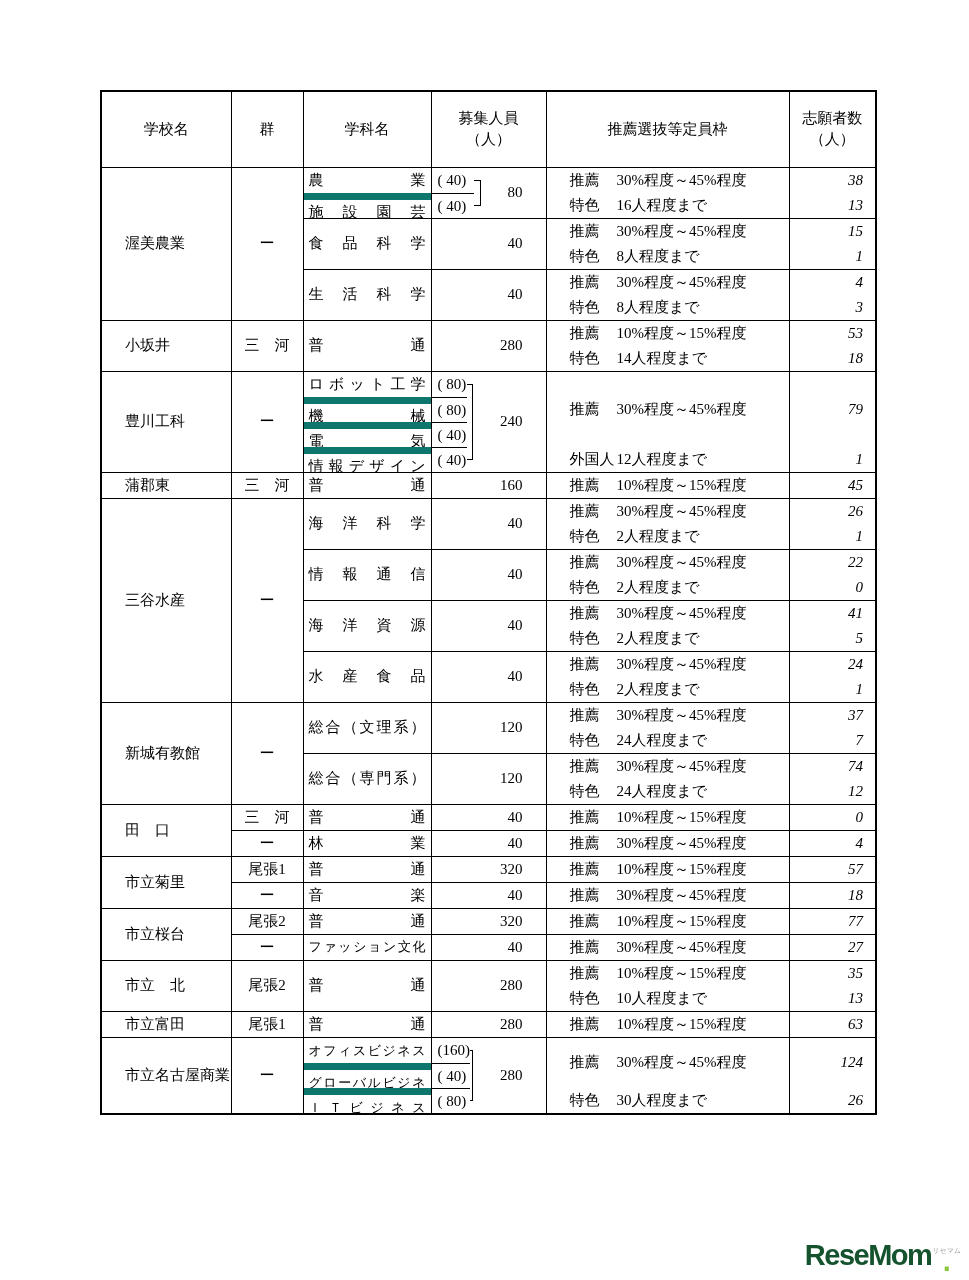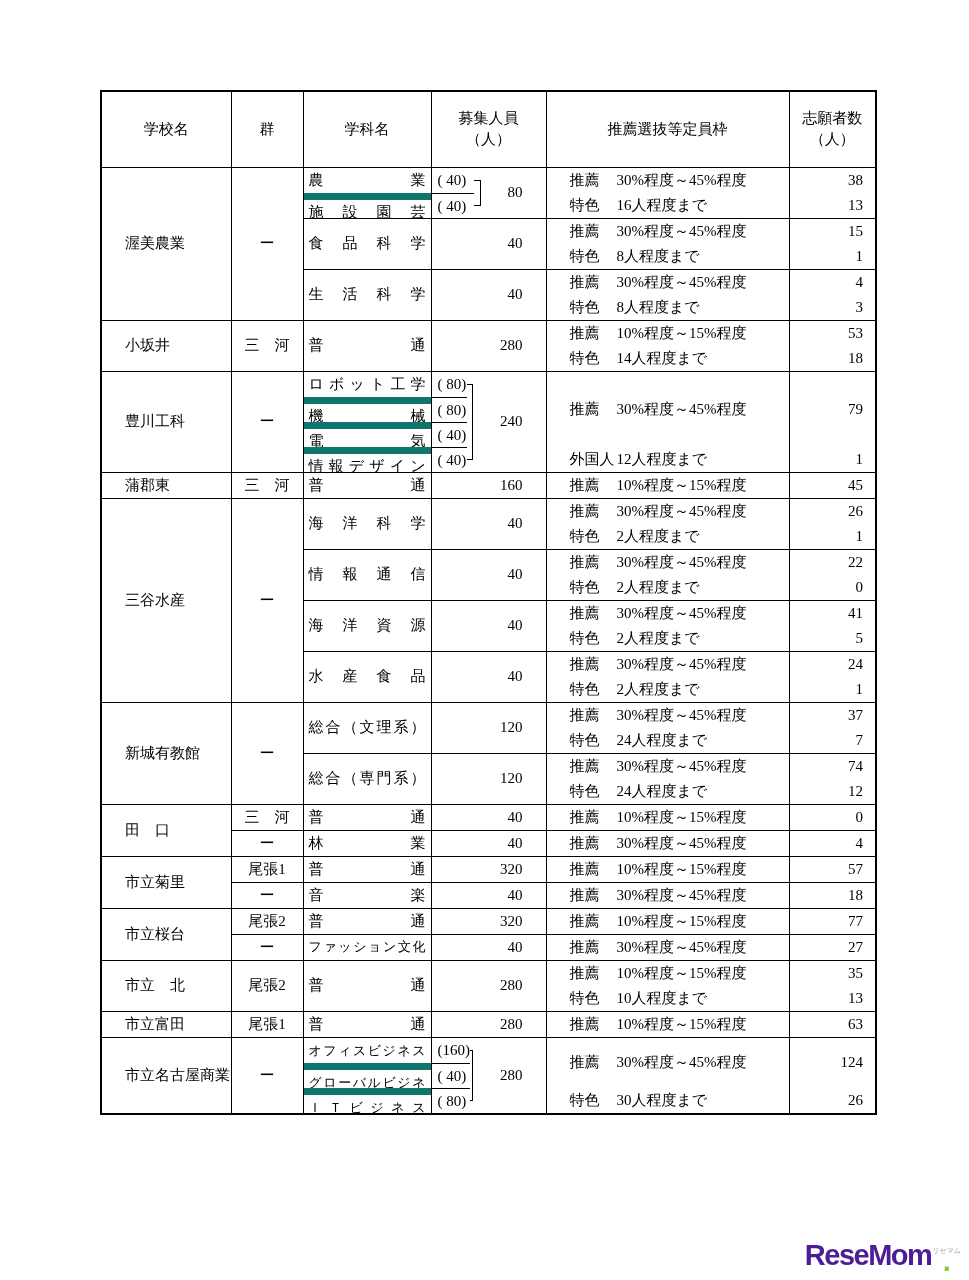--- a/index.html
+++ b/index.html
@@ -20,29 +20,29 @@
   .capnum { text-align:right; padding-right:23px; }
   .capflex { display:flex; align-items:stretch; }
   .subcaps { width:58px; }
   .sc { height:25px; line-height:25px; padding-left:6px; white-space:nowrap; }
   .sc + .sc { border-top:1px solid #000; }
   .brk { width:9px; border:1px solid #000; border-left:none; margin:12px 0; }
   .ctot { flex:1; display:flex; align-items:center; justify-content:flex-end; padding-right:23px;margin-left:27px; }
   .qline { height:25px; display:flex; align-items:center; }
   .ql { flex:none; width:70px; padding-left:23px; white-space:nowrap; }
   .qv { flex:1; padding-right:24px; white-space:nowrap; }
-  .anum { height:25px; line-height:25px; text-align:right; padding-right:12px; }
+  .anum { height:25px; line-height:25px; text-align:right; padding-right:12px;font-style:italic; }
   .abs { position:relative; }
   .abs > div { position:absolute; left:0; right:0; }
   .h50{height:50px} .h75{height:75px} .h100{height:100px}
   .t12{top:12px} .t25{top:25px} .t50{top:50px} .t75{top:75px}
   tr.rh25{height:25px} tr.rh50{height:50px} tr.rh75{height:75px} tr.rh100{height:100px}
   .logo { position:absolute; right:8px; bottom:10px; display:flex; align-items:flex-end;
           font-family:"Liberation Sans","DejaVu Sans",sans-serif; }
-  .logo-text { font-size:29px; font-weight:bold; color:#4c1d95; letter-spacing:-1.5px; line-height:1; }
+  .logo-text { font-size:29px; font-weight:bold; color:#14532d; letter-spacing:-1.5px; line-height:1; }
   .logo-tail { display:flex; flex-direction:column; align-items:center; margin-left:1px; }
   .logo-kana { font-size:7px; color:#a3a3a3; line-height:1; }
   .logo-dot { font-size:29px; font-weight:bold; color:#8cc63f; line-height:0.55; }
 </style>
 </head>
 <body>
 
 <div class="page">
 
 <table class="sheet">

